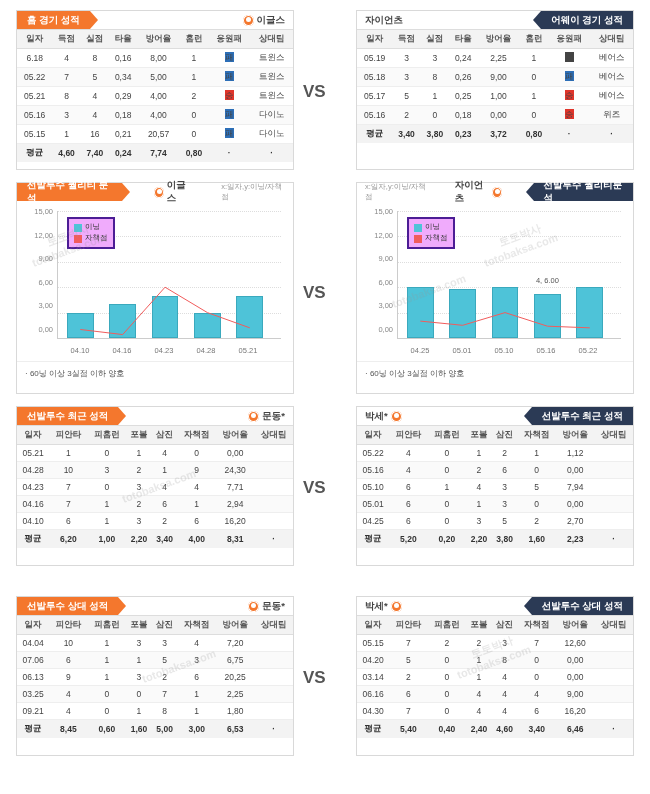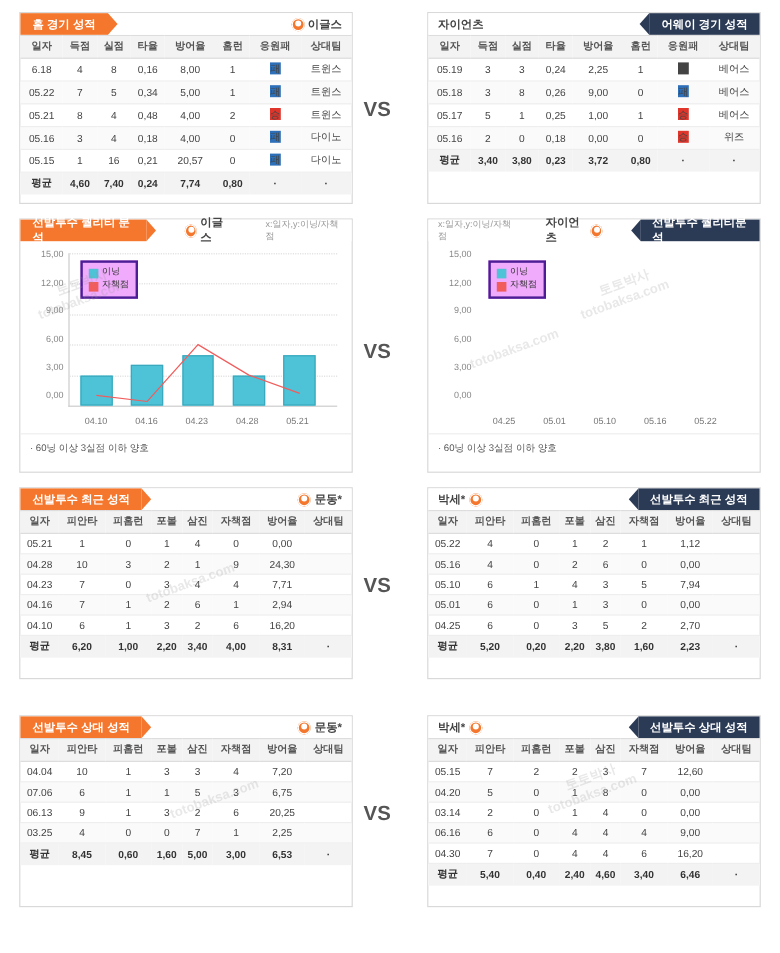--- a/index.html
+++ b/index.html
@@ -142,21 +142,21 @@
           <td>0,34</td>
           <td>5,00</td>
           <td>1</td>
           <td><span class="badge" style="background:#2d6fb8">패</span></td>
           <td>트윈스</td>
         </tr>
         <tr>
           <td>05.21</td>
           <td>8</td>
           <td>4</td>
-          <td>0,48</td>
+          <td>0,29</td>
           <td>4,00</td>
           <td>2</td>
           <td><span class="badge" style="background:#e0352b">승</span></td>
           <td>트윈스</td>
         </tr>
         <tr>
           <td>05.16</td>
           <td>3</td>
           <td>4</td>
           <td>0,18</td>
@@ -327,20 +327,36 @@
       <div class="axis-note">x:일자,y:이닝/자책점</div>
       <div class="team-label">
         <span>자이언츠</span>
         <span class="pitcher-ico"></span>
       </div>
       <div class="spacer"></div>
       <div class="ribbon dark left-arrow">선발투수 퀄리티분석</div>
     </div>
 
     <div class="chart-area" style="height:152px;">
+      <div class="chart-plot">
+        <div class="gridline" style="top:0%"></div>
+        <div class="gridline" style="top:20%"></div>
+        <div class="gridline" style="top:40%"></div>
+        <div class="gridline" style="top:60%"></div>
+        <div class="gridline" style="top:80%"></div>
+        <div class="bar" style="left:4%;width:12%;height:40%"></div>
+        <div class="bar" style="left:23%;width:12%;height:38.7%"></div>
+        <div class="bar" style="left:42%;width:12%;height:40%"></div>
+        <div class="bar" style="left:61%;width:12%;height:34.7%"></div>
+        <div class="bar" style="left:80%;width:12%;height:40%"></div>
+        <svg width="100%" height="100%" viewBox="0 0 100 100" preserveAspectRatio="none" style="position:absolute;left:0;top:0">
+          <polyline points="10,86.7 29,90 48,80 67,90.7 86,92" fill="none" stroke="#f15c5c" stroke-width="1" vector-effect="non-scaling-stroke"></polyline>
+        </svg>
+        <div class="pt-label" style="left:67%;top:60%">4, 6.00</div>
+      </div>
       <div class="ylab" style="top:6px">15,00</div>
       <div class="ylab" style="top:29.6px">12,00</div>
       <div class="ylab" style="top:53.2px">9,00</div>
       <div class="ylab" style="top:76.8px">6,00</div>
       <div class="ylab" style="top:100.4px">3,00</div>
       <div class="ylab" style="top:124px">0,00</div>
       <div class="xlab" style="left:57px">04.25</div>
       <div class="xlab" style="left:99px">05.01</div>
       <div class="xlab" style="left:141px">05.10</div>
       <div class="xlab" style="left:183px">05.16</div>
@@ -591,20 +607,30 @@
         <tr>
           <td>03.25</td>
           <td>4</td>
           <td>0</td>
           <td>0</td>
           <td>7</td>
           <td>1</td>
           <td>2,25</td>
           <td></td>
         </tr>
+        <tr>
+          <td>09.21</td>
+          <td>4</td>
+          <td>0</td>
+          <td>1</td>
+          <td>8</td>
+          <td>1</td>
+          <td>1,80</td>
+          <td></td>
+        </tr>
         <tr class="avg-row">
           <td>평균</td>
           <td>8,45</td>
           <td>0,60</td>
           <td>1,60</td>
           <td>5,00</td>
           <td>3,00</td>
           <td>6,53</td>
           <td>·</td>
         </tr>

